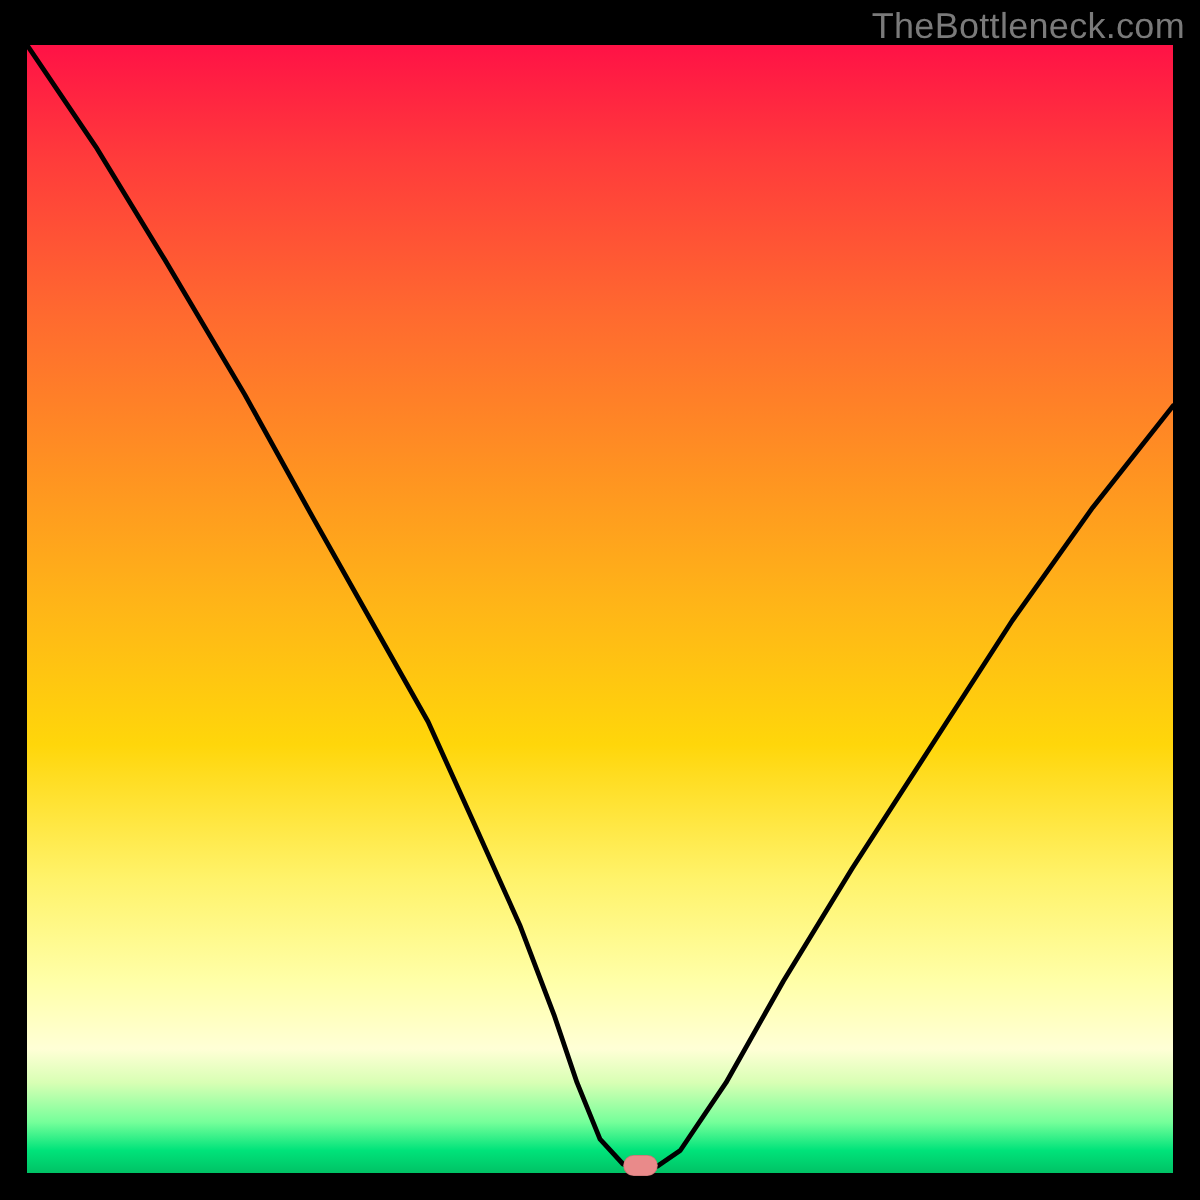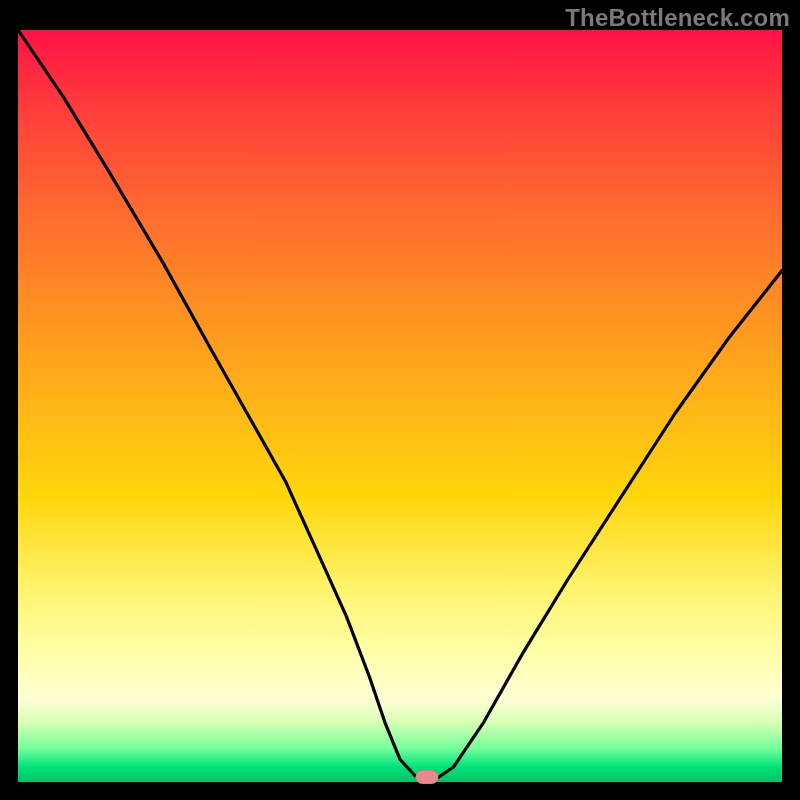--- a/index.html
+++ b/index.html
@@ -9,21 +9,21 @@
     width: 800px;
     height: 800px;
     background: #000;
   }
   .watermark {
     position: absolute;
     top: 4px;
     right: 10px;
     font-family: Arial, Helvetica, sans-serif;
     font-size: 24px;
-    font-weight: 700;
+    font-weight: 400;
     color: #7a7a7a;
     letter-spacing: 0.2px;
     z-index: 10;
   }
   .plot {
     position: absolute;
     left: 18px;
     top: 30px;
     width: 764px;
     height: 752px;

